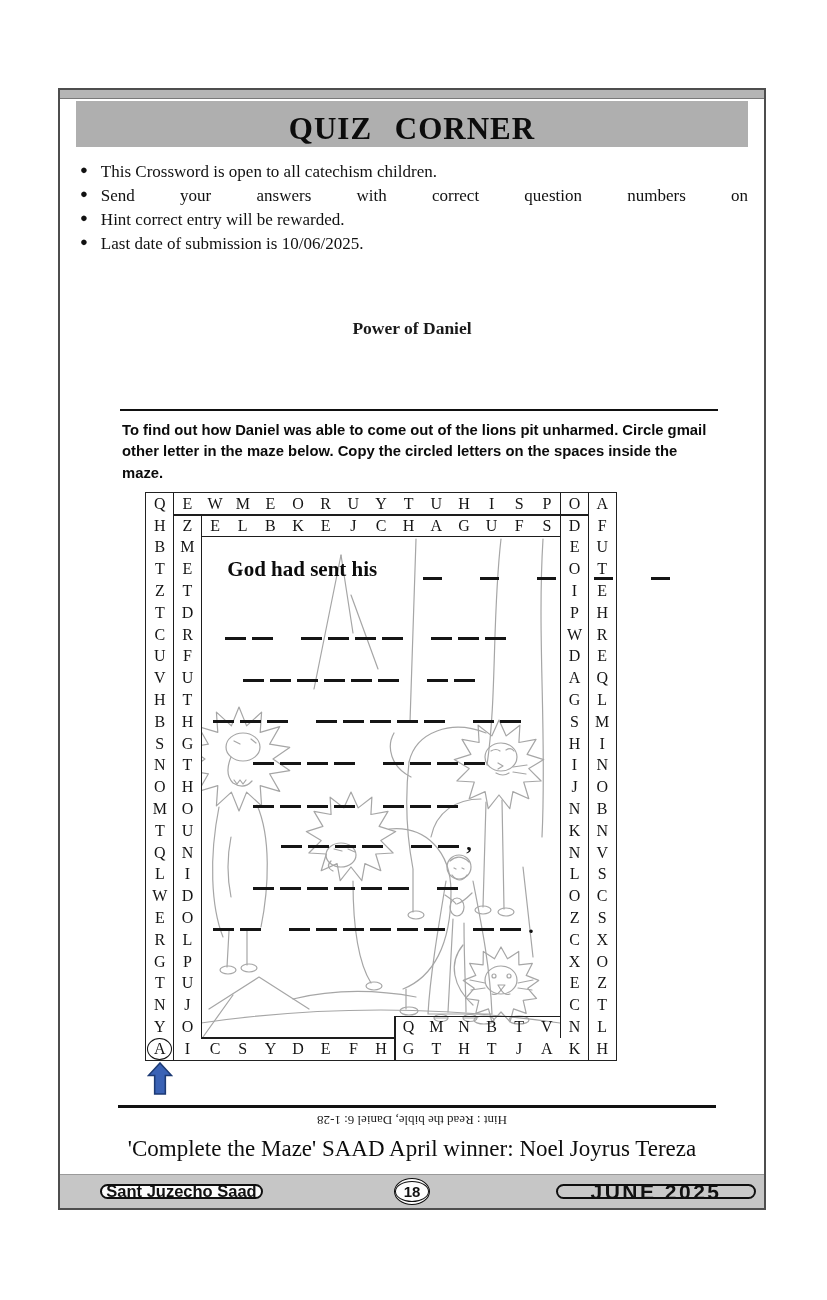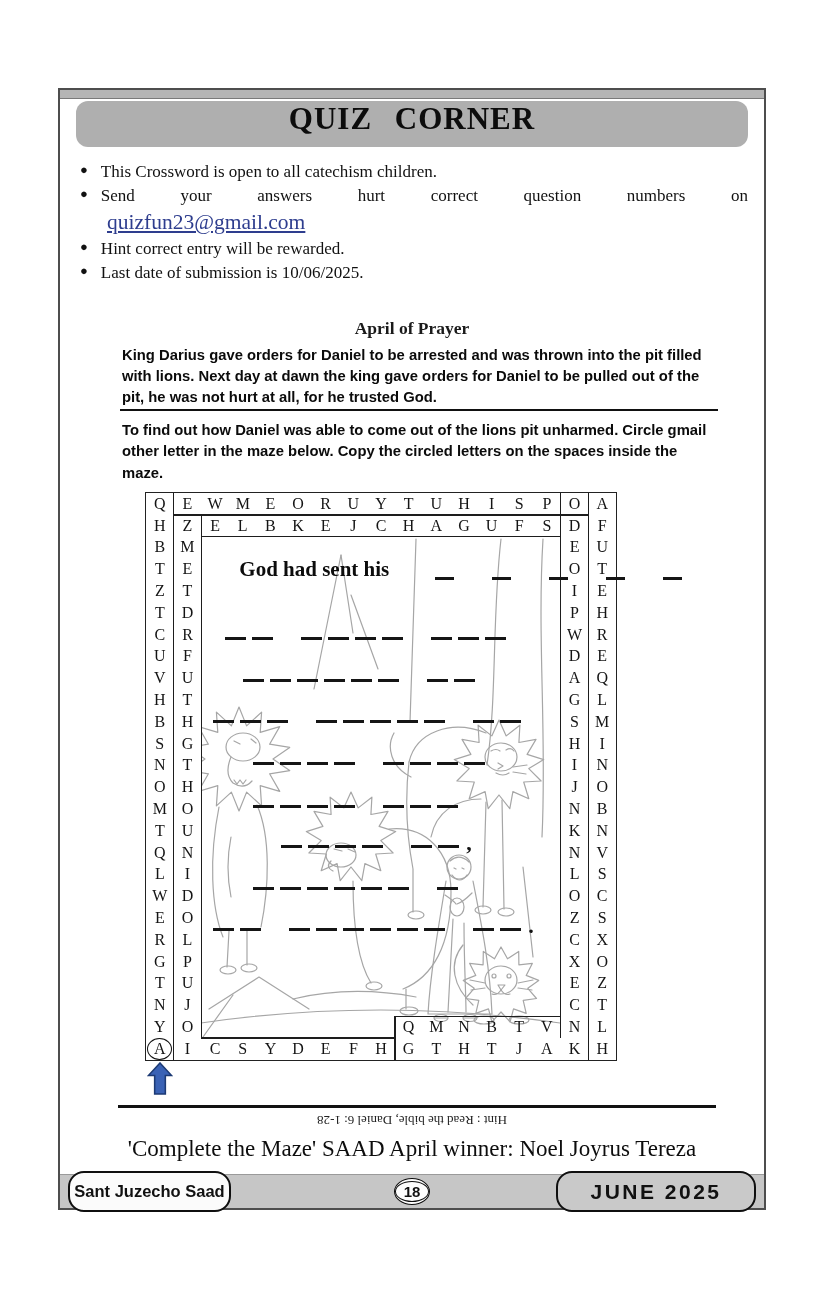--- a/index.html
+++ b/index.html
@@ -6,21 +6,21 @@
   body{width:827px;height:1300px;position:relative;font-family:"Liberation Serif",serif;color:#111;}
 
   
   .page-frame{position:absolute;left:58px;top:88px;width:708px;height:1122px;
     border:2px solid #4e4e4e;background:#fff;box-sizing:border-box;}
   .frame-topstrip{position:absolute;left:0;top:0;right:0;height:8px;background:#b5b5b5;
     border-bottom:1px solid #7a7a7a;}
 
   
   .quiz-header{position:absolute;left:16px;top:11px;width:672px;height:46px;background:#afafaf;
-    display:flex;align-items:flex-start;justify-content:center;border-radius:12px;}
+    display:flex;align-items:flex-end;justify-content:center;}
   .quiz-header span{font-weight:bold;font-size:31px;letter-spacing:1px;word-spacing:14px;color:#0c0c0c;}
 
   
   .bullets{position:absolute;left:20px;top:72px;width:668px;}
   .bullet-row{display:flex;align-items:baseline;margin-bottom:4px;}
   .bullet-dot{font-size:13px;margin-right:13px;position:relative;top:-3px;flex:0 0 auto;}
   .bullet-text{flex:1;font-size:17px;line-height:1.18;}
   .justify{text-align:justify;text-align-last:justify;}
   .email-line{padding-left:27px;margin-bottom:4px;}
   .email-link{color:#2e3d8e;text-decoration:underline;font-size:21.5px;cursor:pointer;}
@@ -58,22 +58,22 @@
   
   .start-arrow{position:absolute;left:87px;top:972px;width:26px;height:33px;}
   .hint-divider{position:absolute;left:58px;top:1015px;width:598px;height:2.5px;background:#111;}
   .hint-text{position:absolute;left:0;right:0;top:1022px;text-align:center;font-size:13px;color:#222;
     transform:rotate(180deg);}
   .winner-line{position:absolute;left:0;right:0;top:1046px;text-align:center;font-size:23px;color:#0d0d0d;}
 
   
   .footer-bar{position:absolute;left:0;right:0;bottom:0;height:33px;background:#c6c6c6;
     border-top:1px solid #9a9a9a;display:flex;align-items:center;}
-  .pill{border:2px solid #0f0f0f;border-radius:16px;height:41px;display:flex;align-items:center;
-    justify-content:center;box-sizing:border-box;font-family:"Liberation Sans",sans-serif;font-weight:bold;}
+  .pill{border:2px solid #0f0f0f;border-radius:16px;height:15px;display:flex;align-items:center;
+    justify-content:center;box-sizing:border-box;font-family:"Liberation Sans",sans-serif;font-weight:bold;margin-left:32px;}
   .pill-left{position:absolute;left:8px;width:163px;background:#fbfbfb;font-size:16.5px;}
   .pill-right{position:absolute;right:8px;width:200px;background:#c9c9c9;font-size:21px;letter-spacing:2.5px;}
   .pagenum-outer{position:absolute;left:50%;transform:translateX(-50%);width:36px;height:27px;
     border:1.3px solid #0f0f0f;border-radius:50%;background:#fdfdfd;display:flex;align-items:center;justify-content:center;box-sizing:border-box;}
   .pagenum-inner{width:40px;height:21px;border:1.6px solid #0f0f0f;border-radius:50%;
     display:flex;align-items:center;justify-content:center;font-weight:bold;font-size:15px;
     font-family:"Liberation Sans",sans-serif;box-sizing:border-box;}
 
   svg.lineart *{stroke:#a6a6a6;fill:none;stroke-width:1.2;stroke-linecap:round;stroke-linejoin:round;}
 </style>
@@ -87,37 +87,33 @@
     <span>QUIZ CORNER</span>
   </div>
 
   <div class="bullets">
     <div class="bullet-row">
       <span class="bullet-dot">●</span>
       <span class="bullet-text">This Crossword is open to all catechism children.</span>
     </div>
     <div class="bullet-row">
       <span class="bullet-dot">●</span>
-      <span class="bullet-text justify">Send your answers hurt correct question numbers on</span>
-    </div>
-    <div class="email-line">
-      <a class="email-link">quizfun23@gmail.com</a>
+      <span class="bullet-text justify">Send your answers with correct question numbers on</span>
     </div>
     <div class="bullet-row">
       <span class="bullet-dot">●</span>
       <span class="bullet-text">Hint correct entry will be rewarded.</span>
     </div>
     <div class="bullet-row">
       <span class="bullet-dot">●</span>
       <span class="bullet-text">Last date of submission is 10/06/2025.</span>
     </div>
   </div>
 
-  <div class="puzzle-title">April of Prayer</div>
-  <div class="puzzle-story">King Darius gave orders for Daniel to be arrested and was thrown into the pit filled with lions. Next day at dawn the king gave orders for Daniel to be pulled out of the pit, he was not hurt at all, for he trusted God.</div>
+  <div class="puzzle-title">Power of Daniel</div>
   <div class="story-divider"></div>
   <div class="puzzle-instruction">To find out how Daniel was able to come out of the lions pit unharmed. Circle gmail other letter in the maze below. Copy the circled letters on the spaces inside the maze.</div>
 
   <div class="maze">
     <svg class="lineart maze-art" viewBox="0 0 359 501">
 
       <path d="M140,18 L113,152"></path>
         <path d="M140,18 L152,96"></path>
         <path d="M150,58 L177,132"></path>
       <path d="M215,2 L209,185"></path>
@@ -655,21 +651,21 @@
         <div class="wall" style="left: 54.5px; top: 21.8px; width: 1.6px; height: 523.4px;"></div>
         <div class="wall" style="left: 413.9px; top: 0px; width: 1.6px; height: 545.2px;"></div>
         <div class="wall" style="left: 441.6px; top: 0px; width: 1.6px; height: 567px;"></div>
         <div class="wall" style="left: 248px; top: 523.4px; width: 1.6px; height: 43.6px;"></div>
         <div class="wall" style="left: 27.6px; top: 21px; width: 414.7px; height: 1.6px;"></div>
         <div class="wall" style="left: 55.3px; top: 42.8px; width: 359.4px; height: 1.6px;"></div>
         <div class="wall" style="left: 248.8px; top: 522.6px; width: 165.9px; height: 1.6px;"></div>
         <div class="wall" style="left: 55.3px; top: 544.4px; width: 193.5px; height: 1.6px;"></div>
       </div>
     <div class="blanks-layer" id="blanksLayer">
-        <div class="blank-row" style="top: 22px; left: 38px; gap: 32px;">
+        <div class="blank-row" style="top: 22px; left: 26px; gap: 32px;">
           <span class="blank-prefix">God had sent his</span>
           <span class="dash small"></span>
           <span class="dash small"></span>
           <span class="dash small"></span>
           <span class="dash small"></span>
           <span class="dash small"></span>
         </div>
         <div class="blank-row" style="top: 88px; left: 24px;">
           <span class="dash"></span>
           <span class="dash"></span>

